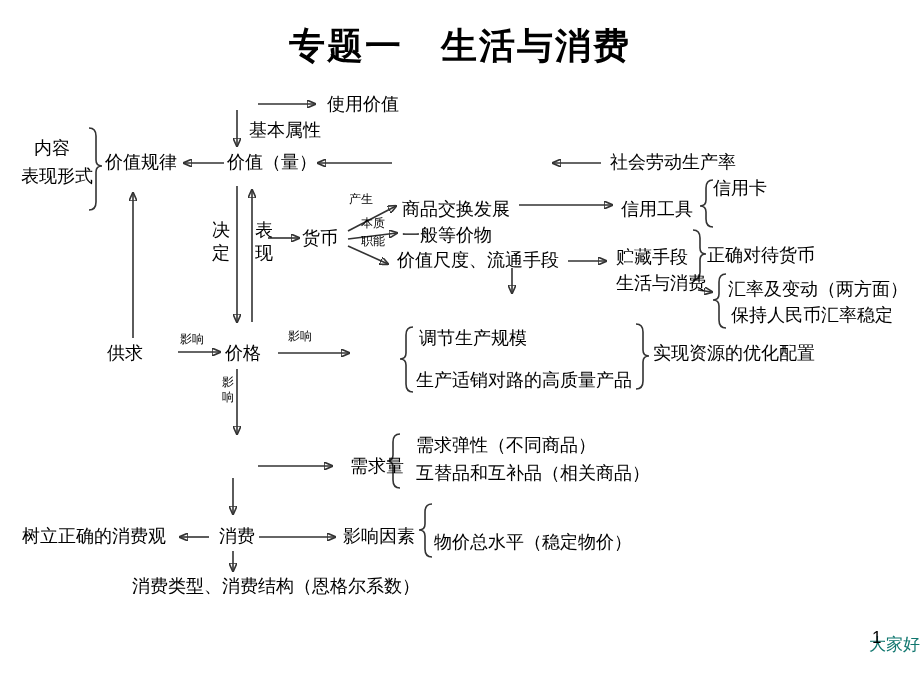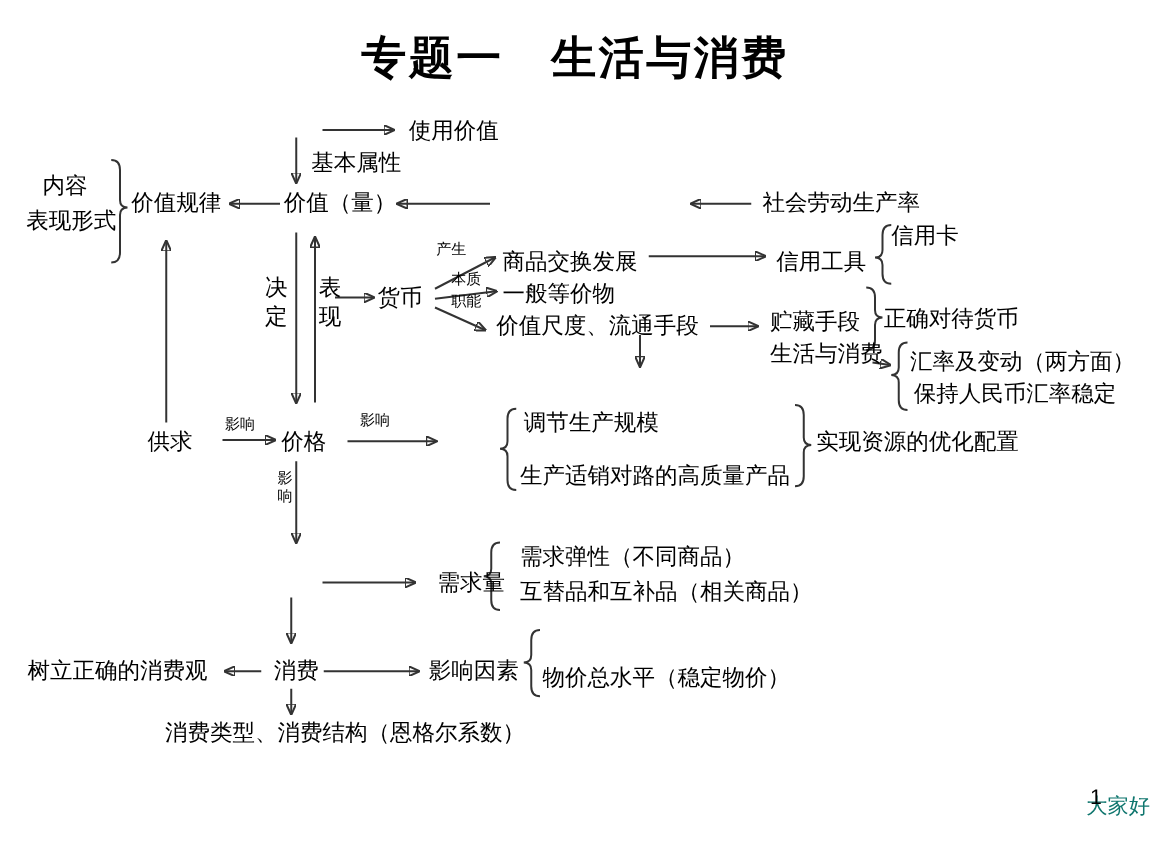--- a/index.html
+++ b/index.html
@@ -89,21 +89,21 @@
   <div class="n" style="left:302px;top:228px">货币</div>
   <div class="n sm" style="left:361px;top:216px">本质</div>
   <div class="n sm" style="left:361px;top:234px">职能</div>
   <div class="n" style="left:402px;top:225px">一般等价物</div>
   <div class="n" style="left:397px;top:250px">价值尺度、流通手段</div>
   <div class="n" style="left:616px;top:247px">贮藏手段</div>
   <div class="n" style="left:616px;top:273px">生活与消费</div>
   <div class="n" style="left:707px;top:245px">正确对待货币</div>
   <div class="n" style="left:728px;top:279px">汇率及变动（两方面）</div>
   <div class="n" style="left:731px;top:305px">保持人民币汇率稳定</div>
-  <div class="n" style="left:118px;top:343px">供求</div>
+  <div class="n" style="left:107px;top:343px">供求</div>
   <div class="n sm" style="left:180px;top:332px">影响</div>
   <div class="n" style="left:225px;top:343px">价格</div>
   <div class="n sm" style="left:288px;top:329px">影响</div>
   <div class="n vert sm" style="left:217px;top:375px">影响</div>
   <div class="n" style="left:419px;top:328px">调节生产规模</div>
   <div class="n" style="left:416px;top:370px">生产适销对路的高质量产品</div>
   <div class="n" style="left:653px;top:343px">实现资源的优化配置</div>
   <div class="n" style="left:350px;top:456px">需求量</div>
   <div class="n" style="left:416px;top:435px">需求弹性（不同商品）</div>
   <div class="n" style="left:416px;top:463px">互替品和互补品（相关商品）</div>

